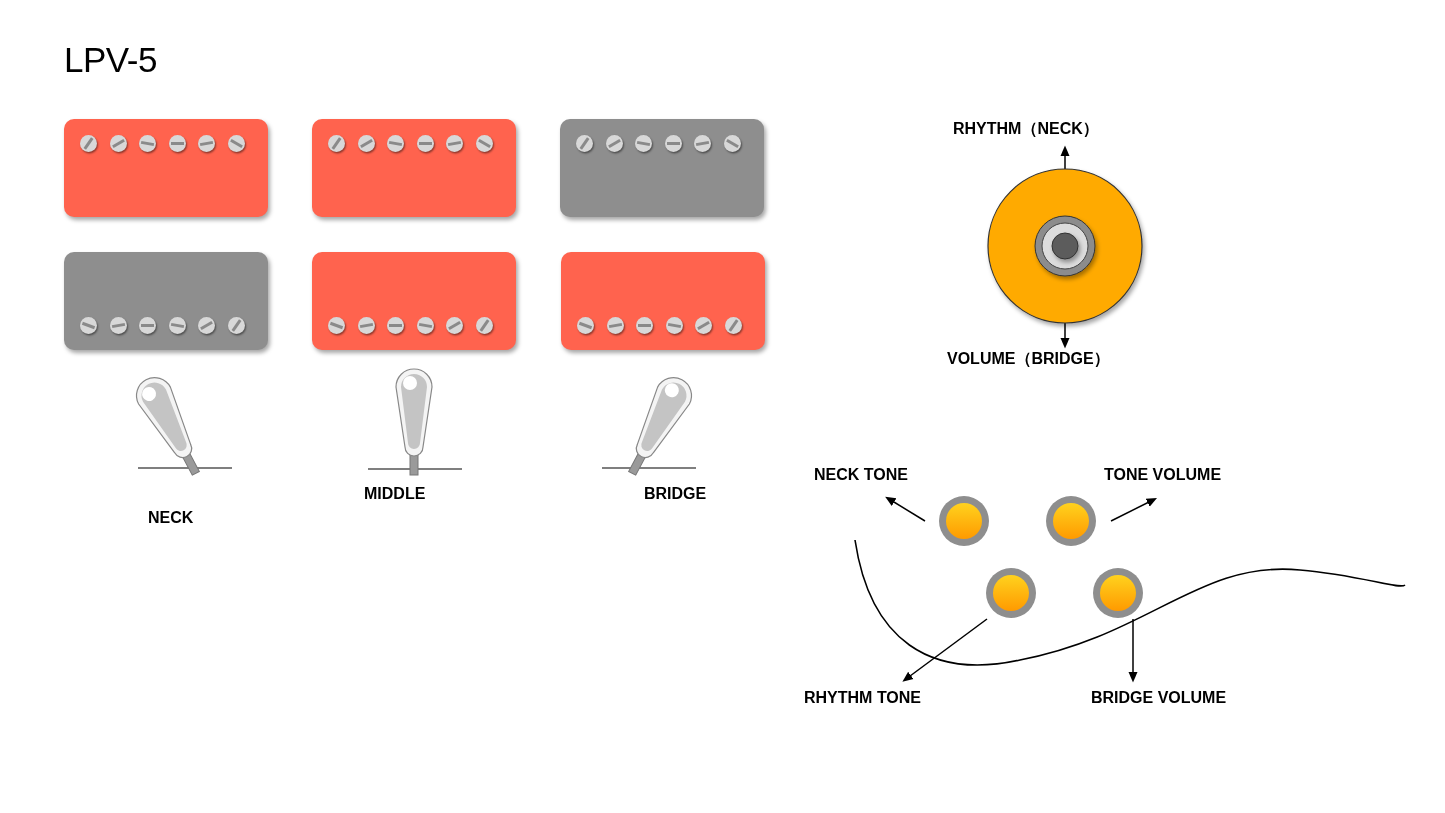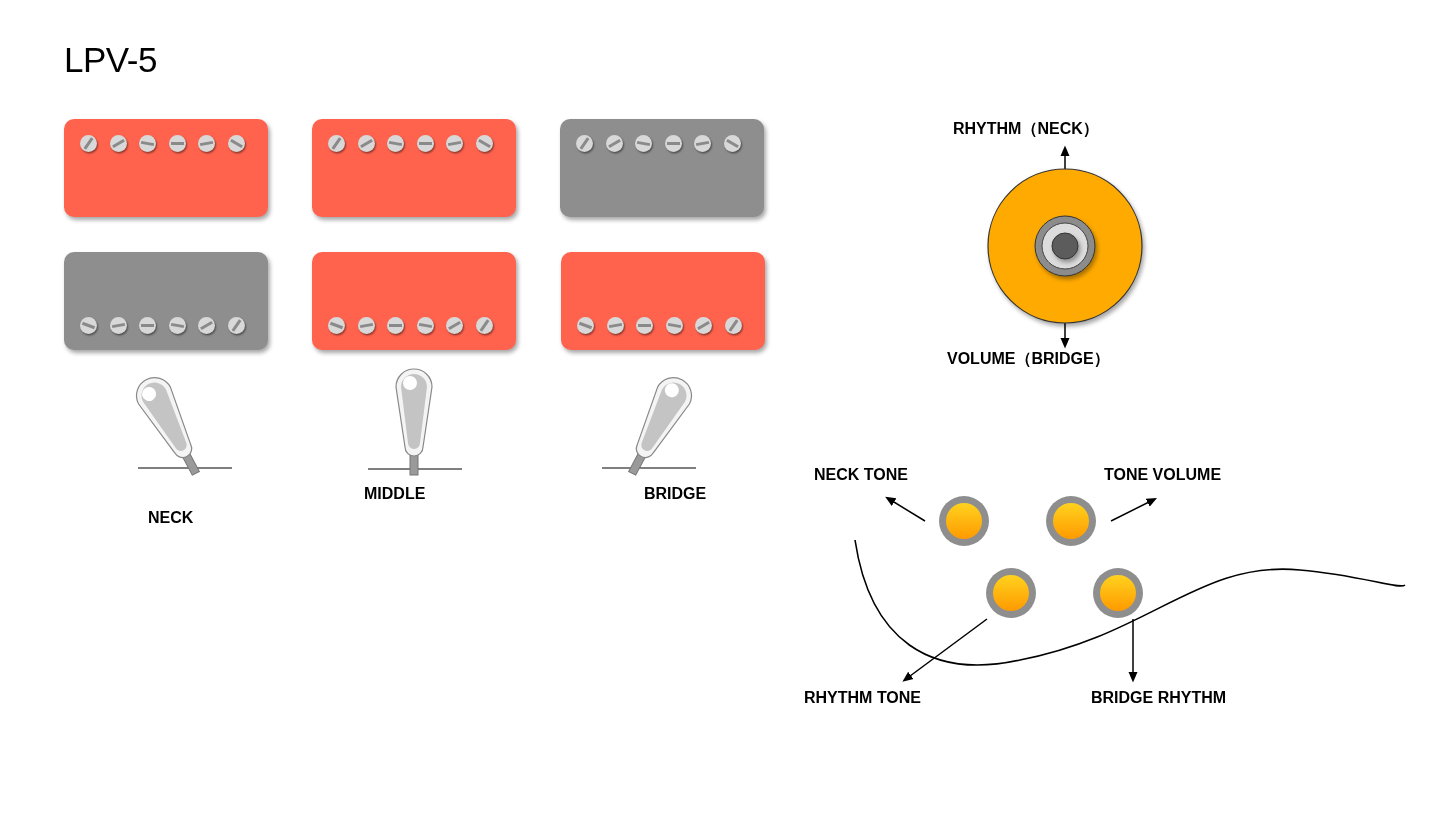--- a/index.html
+++ b/index.html
@@ -164,13 +164,13 @@
 
   <line x1="925" y1="521" x2="889" y2="499" stroke="#000" stroke-width="1.5" marker-end="url(#ah)"></line>
   <line x1="1111" y1="521" x2="1153" y2="500" stroke="#000" stroke-width="1.5" marker-end="url(#ah)"></line>
   <line x1="987" y1="619" x2="906" y2="679" stroke="#000" stroke-width="1.5" marker-end="url(#ah)"></line>
   <line x1="1133" y1="619" x2="1133" y2="678" stroke="#000" stroke-width="1.5" marker-end="url(#ah)"></line>
 </svg>
 
 <div class="label" style="left:814px;top:466px;">NECK TONE</div>
 <div class="label" style="left:1104px;top:466px;">TONE VOLUME</div>
 <div class="label" style="left:804px;top:689px;">RHYTHM TONE</div>
-<div class="label" style="left:1091px;top:689px;">BRIDGE RHYTHM</div>
+<div class="label" style="left:1091px;top:689px;">BRIDGE VOLUME</div>
 
 </body></html>

